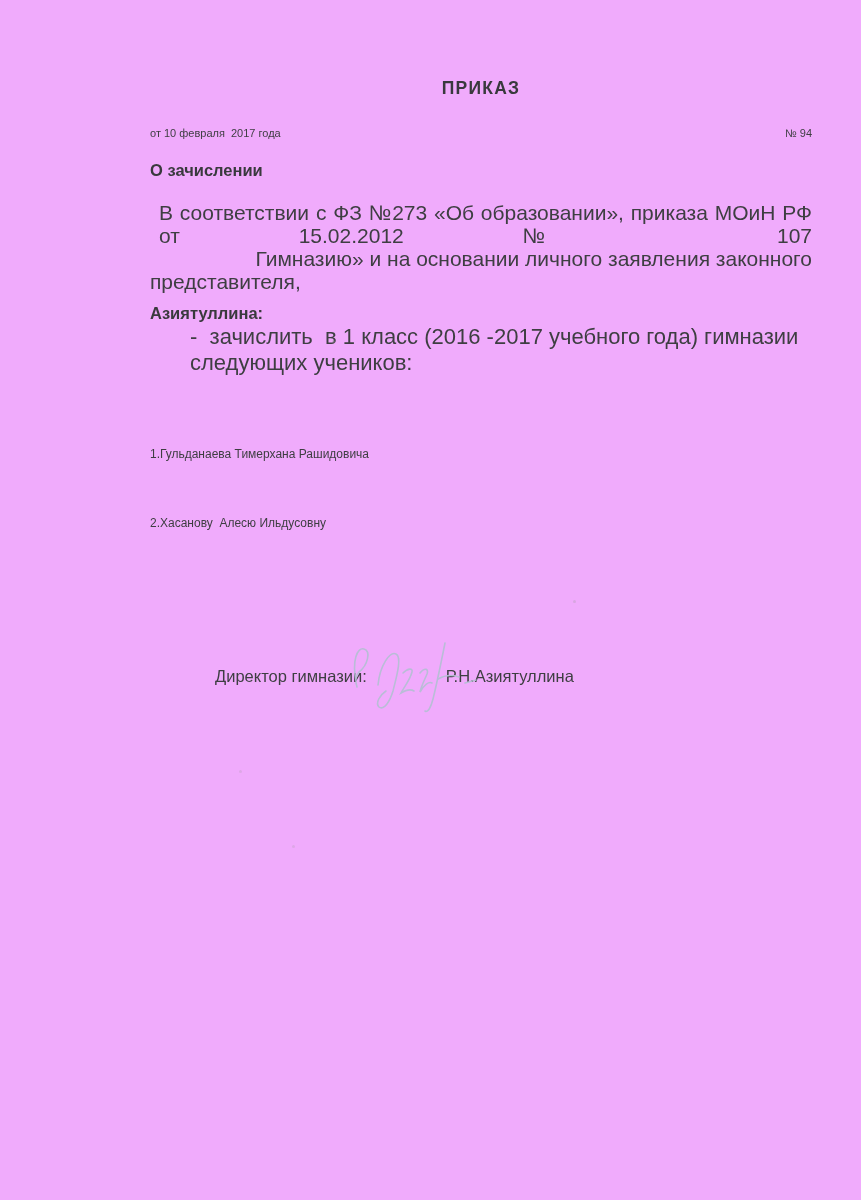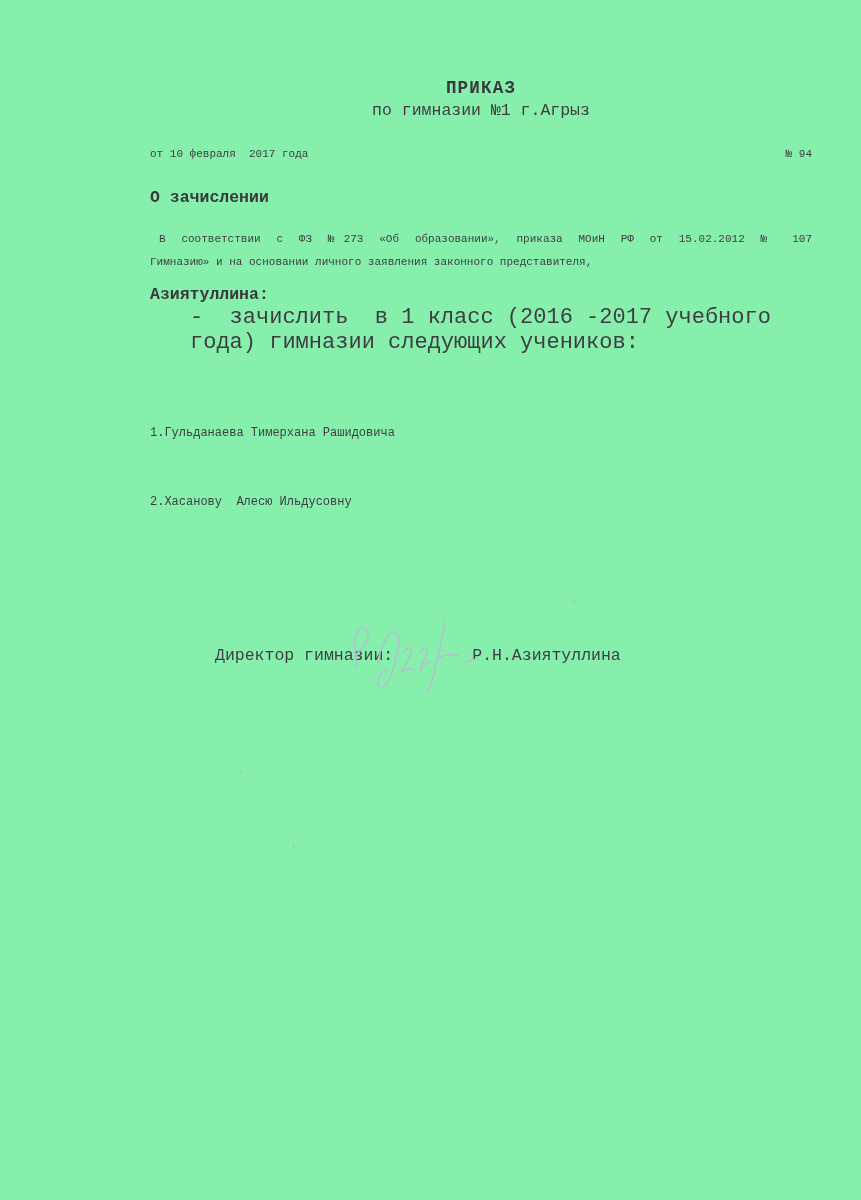--- a/index.html
+++ b/index.html
@@ -1,22 +1,22 @@
 <!DOCTYPE html>
 <html><head>
 <meta charset="utf-8">
 <style>
   html, body { margin: 0; padding: 0; background: #e9e9e9; }
   .page {
     position: relative;
     width: 861px;
     height: 1200px;
     margin: 0 auto;
-    background: #86efac;
-    font-family: Liberation Mono, monospace;
+    background: #f0abfc;
+    font-family: Liberation Sans, sans-serif;
     color: #3e3e42;
     overflow: hidden;
   }
   .content {
     position: absolute;
     left: 150px;
     top: 0;
     width: 662px;
   }
   .doc-title {
@@ -33,33 +33,33 @@
     font-size: 16.5px;
   }
   .meta-row {
     display: flex;
     justify-content: space-between;
     margin-top: 28px;
     font-size: 11px;
     white-space: pre-wrap;
   }
   .subject {
-    margin-top: 28px;
+    margin-top: 22px;
     font-size: 16.5px;
     font-weight: bold;
     color: #39393d;
   }
   .paragraph {
     margin-top: 21px;
-    font-size: 11px;
+    font-size: 21px;
     line-height: 23px;
   }
   .p-line { text-align: justify; text-align-last: justify; }
   .p-line.first { padding-left: 9px; }
-  .p-line.last { text-align: center; text-align-last: left; }
+  .p-line.last { text-align: right; text-align-last: left; }
   .order-heading {
     margin-top: 11px;
     font-size: 16.5px;
     font-weight: bold;
     color: #39393d;
   }
   .order-item {
     margin-top: 1px;
     padding-left: 40px;
     font-size: 22px;
@@ -96,21 +96,20 @@
     opacity: 0.35;
   }
 </style>
 </head>
 <body>
 
 <div class="page">
   <div class="content">
 
     <div class="doc-title">ПРИКАЗ</div>
-    <div class="doc-subtitle">по гимназии №1 г.Агрыз</div>
 
     <div class="meta-row">
       <span>от 10 февраля  2017 года</span>
       <span>№ 94</span>
     </div>
 
     <div class="subject">О зачислении</div>
 
     <div class="paragraph">
       <div class="p-line first">В соответствии с  ФЗ №273 «Об образовании», приказа  МОиН РФ от 15.02.2012 № 107</div>

